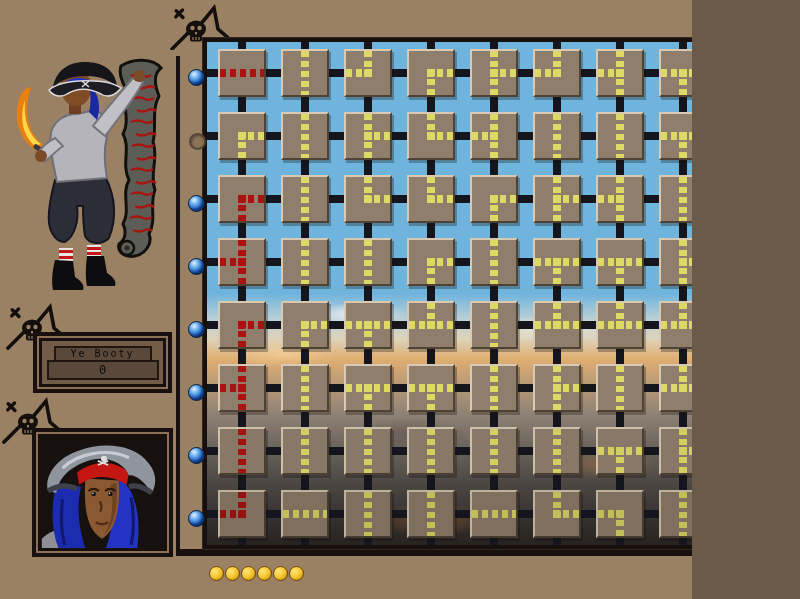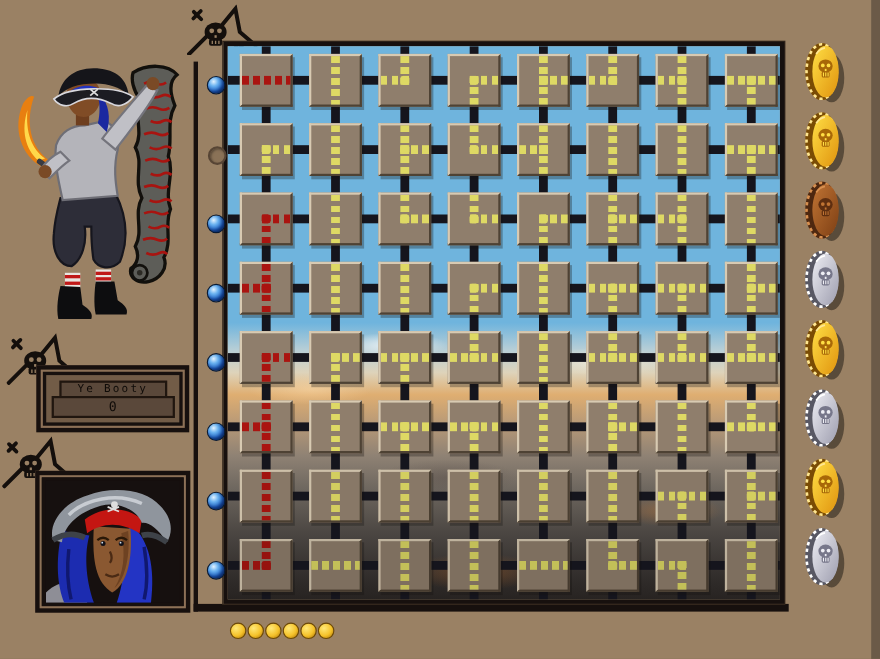--- a/index.html
+++ b/index.html
@@ -1,17 +1,17 @@
 <!DOCTYPE html>
 <html><head>
 <meta charset="utf-8">
 <style>
   html,body{margin:0;padding:0;}
   body{font-family:"DejaVu Sans Mono", monospace; background:#6b5a48;}
-  .stage{position:relative;width:792px;height:599px;background:#9a8164;overflow:hidden;}
+  .stage{position:relative;width:692px;height:599px;background:#9a8164;overflow:hidden;}
 
   
   .board{position:absolute;left:203px;top:38px;width:502px;height:503px;
          border:4px solid #17100e;box-sizing:content-box;box-shadow:0 0 0 1px #33261c;}
   .board-inner{position:absolute;inset:0;overflow:hidden;
     background:
       radial-gradient(70px 16px at 30% 54%, rgba(255,255,255,.75), transparent 70%),
       radial-gradient(90px 18px at 68% 57%, rgba(255,244,224,.6), transparent 70%),
       radial-gradient(80px 20px at 15% 62%, rgba(255,220,170,.5), transparent 70%),
       radial-gradient(90px 24px at 40% 78%, rgba(90,80,75,.5), transparent 70%),

